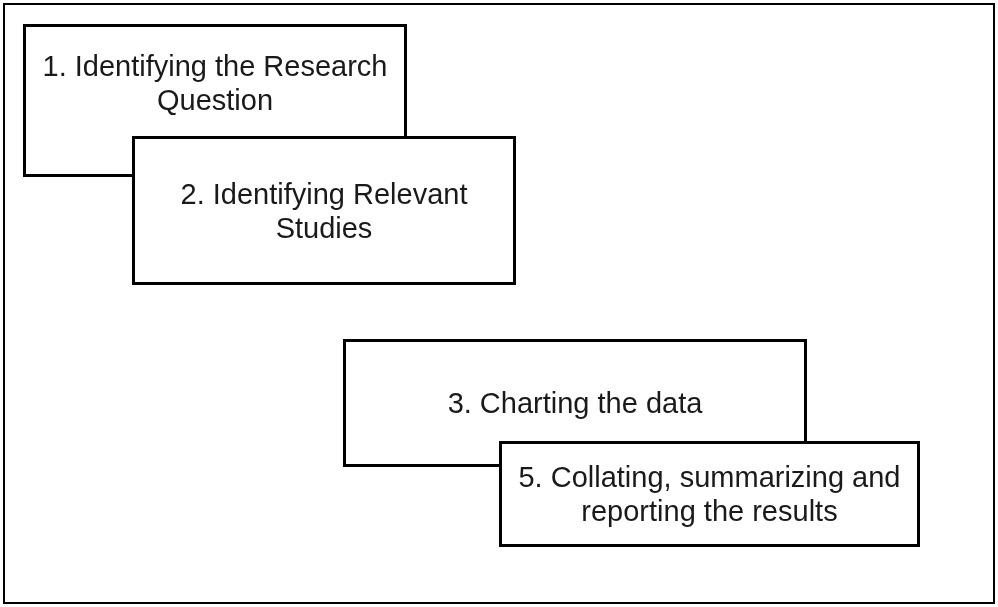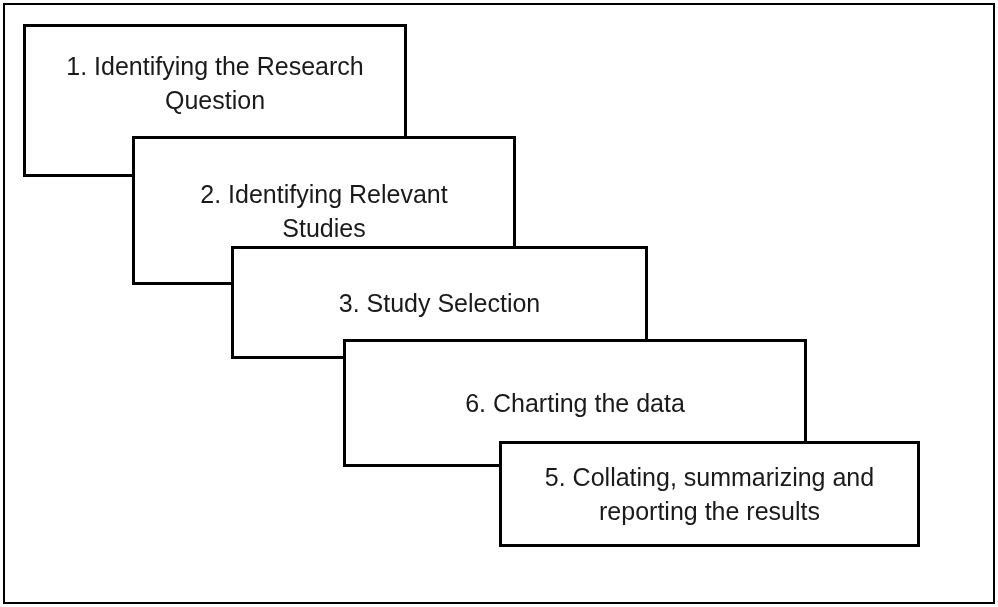--- a/index.html
+++ b/index.html
@@ -24,21 +24,21 @@
     position: absolute;
     box-sizing: border-box;
     border: 3px solid var(--border-color, #000);
     background: var(--bg-color, #fff);
     display: flex;
     flex-direction: column;
     align-items: center;
     justify-content: center;
     text-align: center;
     color: var(--text-color, #1a1a1a);
-    font-size: 25px;
+    font-size: 29px;
     line-height: 34px;
   }
   .step-label {
     white-space: pre-line;
     padding: 0 12px;
   }
   
   .b1 { left: 18px;  top: 19px;  width: 384px; height: 153px; z-index: 1;
         justify-content: flex-start; padding-top: 22px; }
   .b2 { left: 127px; top: 131px; width: 384px; height: 149px; z-index: 2; align-items: center; }
@@ -51,23 +51,20 @@
 
 <div class="frame">
   <div class="step-box b1">
     <span class="step-label">1. Identifying the Research
 Question</span>
   </div>
   <div class="step-box b2">
     <span class="step-label">2. Identifying Relevant
 Studies</span>
   </div>
-  <div class="step-box b3">
-    <span class="step-label">3. Study Selection</span>
-  </div>
   <div class="step-box b4">
-    <span class="step-label">6. Charting the data</span>
+    <span class="step-label">3. Charting the data</span>
   </div>
   <div class="step-box b5">
     <span class="step-label">5. Collating, summarizing and
 reporting the results</span>
   </div>
 </div>
 
 </body></html>

